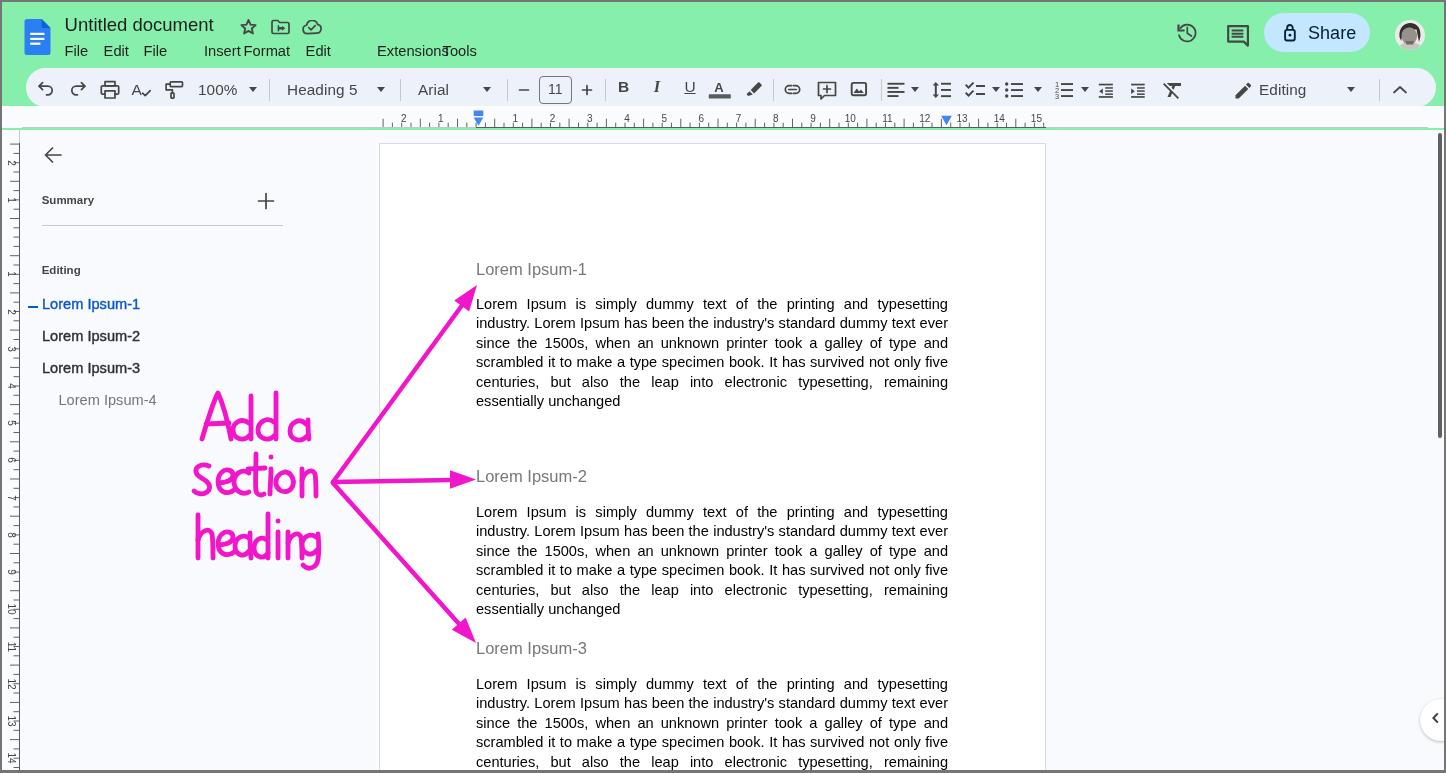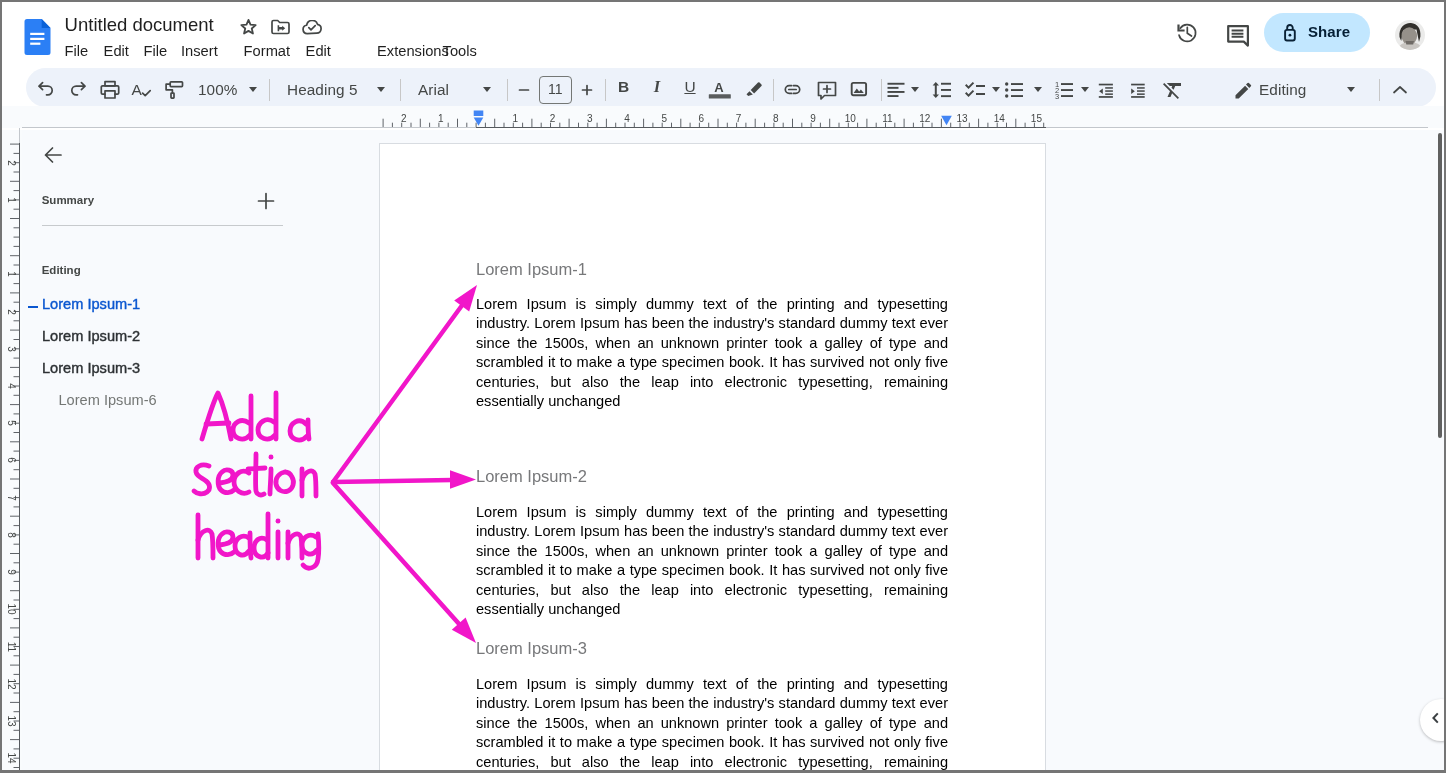--- a/index.html
+++ b/index.html
@@ -1,17 +1,17 @@
 <!DOCTYPE html>
 <html><head><meta charset="utf-8">
 <style>
 *{margin:0;padding:0;box-sizing:border-box}
 html,body{width:1446px;height:773px;overflow:hidden}
 body{font-family:"Liberation Sans",sans-serif;background:#757575;position:relative}
-#app{position:absolute;left:2px;top:2px;width:1442px;height:768px;background:#ffffff;overflow:hidden}
+#app{position:absolute;left:2px;top:2px;width:1442px;height:768px;background:#86efac;overflow:hidden}
 .abs{position:absolute}
 
 #docicon{left:20.5px;top:17px}
 #title{left:62.6px;top:12px;font-size:18.5px;color:#1f1f1f;letter-spacing:0}
 .menu{top:40px;font-size:14.7px;color:#1f1f1f;height:18px;line-height:18px}
 
 #toolbar{left:24px;top:66px;width:1410px;height:39px;background:#edf2fa;border-radius:19.5px}
 .ticon{position:absolute;top:9.5px;width:24px;height:24px}
 .tsep{position:absolute;top:10.5px;width:1px;height:22px;background:#c7c7c7}
 .ttxt{position:absolute;font-size:15.3px;color:#444746;letter-spacing:0.1px}
@@ -35,21 +35,21 @@
 .jline{text-align:justify;height:19.4px}
 .jline::after{content:"";display:inline-block;width:100%}
 .lline{height:19.4px}
 
 .sumlbl{left:39.7px;top:192px;font-size:11.5px;font-weight:700;color:#444746}
 .outlbl{left:39.7px;top:261.5px;font-size:11.5px;font-weight:700;color:#444746}
 #divider{left:40px;top:222.5px;width:241px;height:1px;background:#c7cacd}
 .oitem{font-size:14.6px;font-weight:400;color:#2d3134;left:40px;-webkit-text-stroke:0.4px #2d3134}
 
 #share{left:1261.9px;top:10.8px;width:105.7px;height:39px;background:#c2e7ff;border-radius:19.5px}
-#share span{position:absolute;left:44px;top:10px;font-size:15px;font-weight:700;color:#041e34;letter-spacing:0.1px}
+#share span{position:absolute;left:44px;top:10px;font-size:18px;font-weight:400;color:#041e34;letter-spacing:0.1px}
 #avatar{left:1393px;top:17.5px}
 #scrollthumb{left:1436px;top:131px;width:3.5px;height:305px;background:#606060;border-radius:2px}
 #collapsebtn{left:1418px;top:697px;width:42px;height:42px;border-radius:50%;background:#fff;box-shadow:0 1px 3px rgba(0,0,0,.25)}
 svg{display:block}
 .ic{stroke:#444746;fill:none;stroke-width:1.7;stroke-linecap:round;stroke-linejoin:round}
 .icf{fill:#444746}
 </style></head>
 <body>
 <div id="app">
 
@@ -68,21 +68,21 @@
       <path class="ic" stroke-width="1.5" d="M1 3 A1.5 1.5 0 0 1 2.5 1.5 H6.7 L8.7 3.5 H16.5 A1.5 1.5 0 0 1 18 5 V13 a1.5 1.5 0 0 1 -1.5 1.5 H2.5 A1.5 1.5 0 0 1 1 13 Z"></path>
       <path class="icf" d="M8.2 6.2 v1.7 h3 v-1.2 l3 2.5 -3 2.5 v-1.2 h-3 v1.7 h-1.6 v-6 z" stroke="none"></path>
     </svg>
  <svg class="abs" style="left:300px;top:18px" width="20" height="15" viewBox="0 0 20 15">
       <path class="ic" stroke-width="1.5" d="M5.2 13.6 a4.2 4.2 0 0 1 -0.5 -8.36 A5.6 5.6 0 0 1 15.6 4.4 a4.4 4.4 0 0 1 -0.9 8.7 z"></path>
       <path class="ic" stroke-width="1.5" d="M6.8 7.6 l2.2 2.2 4.2-4.2"></path>
     </svg>
  <div class="abs menu" style="left:62.6px">File</div>
  <div class="abs menu" style="left:101.6px">Edit</div>
  <div class="abs menu" style="left:141.6px">File</div>
- <div class="abs menu" style="left:179px">Insert</div>
+ <div class="abs menu" style="left:202px">Insert</div>
  <div class="abs menu" style="left:241.6px">Format</div>
  <div class="abs menu" style="left:303.6px">Edit</div>
  <div class="abs menu" style="left:375px">Extensions</div>
  <div class="abs menu" style="left:440.6px">Tools</div>
 
  <svg class="abs" style="left:1175px;top:19px" width="24" height="24" viewBox="0 0 24 24">
    <path class="ic" stroke-width="2" d="M3.32 7.18 A8.4 8.4 0 1 1 2.09 14.17"></path>
    <path d="M1.5 3.6 V9.5 H7.6" stroke="#444746" stroke-width="2.2" fill="none"></path>
    <path class="ic" stroke-width="2" d="M10.3 6.3 V12.2 L14.5 15"></path>
  </svg>
@@ -480,21 +480,21 @@
  <div class="abs sumlbl">Summary</div>
  <svg class="abs" style="left:254.5px;top:190px" width="18" height="18" viewBox="0 0 18 18">
       <path class="ic" stroke-width="1.6" d="M9 1.5 v15 M1.5 9 h15"></path>
     </svg>
  <div id="divider" class="abs"></div>
  <div class="abs outlbl">Editing</div>
  <div class="abs" style="left:26.2px;top:303.5px;width:10px;height:2.6px;background:#0b57d0"></div>
  <div class="abs oitem" style="top:293.8px;color:#0b57d0;-webkit-text-stroke:0.4px #0b57d0">Lorem Ipsum-1</div>
  <div class="abs oitem" style="top:325.8px">Lorem Ipsum-2</div>
  <div class="abs oitem" style="top:357.8px">Lorem Ipsum-3</div>
- <div class="abs oitem" style="left:56.5px;top:389.8px;color:#747775;-webkit-text-stroke:0 transparent">Lorem Ipsum-6</div>
+ <div class="abs oitem" style="left:56.5px;top:389.8px;color:#747775;-webkit-text-stroke:0 transparent">Lorem Ipsum-4</div>
 
  <div id="page" class="abs">
    <div class="dochead" style="top:115px">Lorem Ipsum-1</div>
 <div class="para" style="top:151px">
 <div class="jline">Lorem Ipsum is simply dummy text of the printing and typesetting</div>
 <div class="jline">industry. Lorem Ipsum has been the industry's standard dummy text ever</div>
 <div class="jline">since the 1500s, when an unknown printer took a galley of type and</div>
 <div class="jline">scrambled it to make a type specimen book. It has survived not only five</div>
 <div class="jline">centuries, but also the leap into electronic typesetting, remaining</div>
 <div class="lline">essentially unchanged</div>

